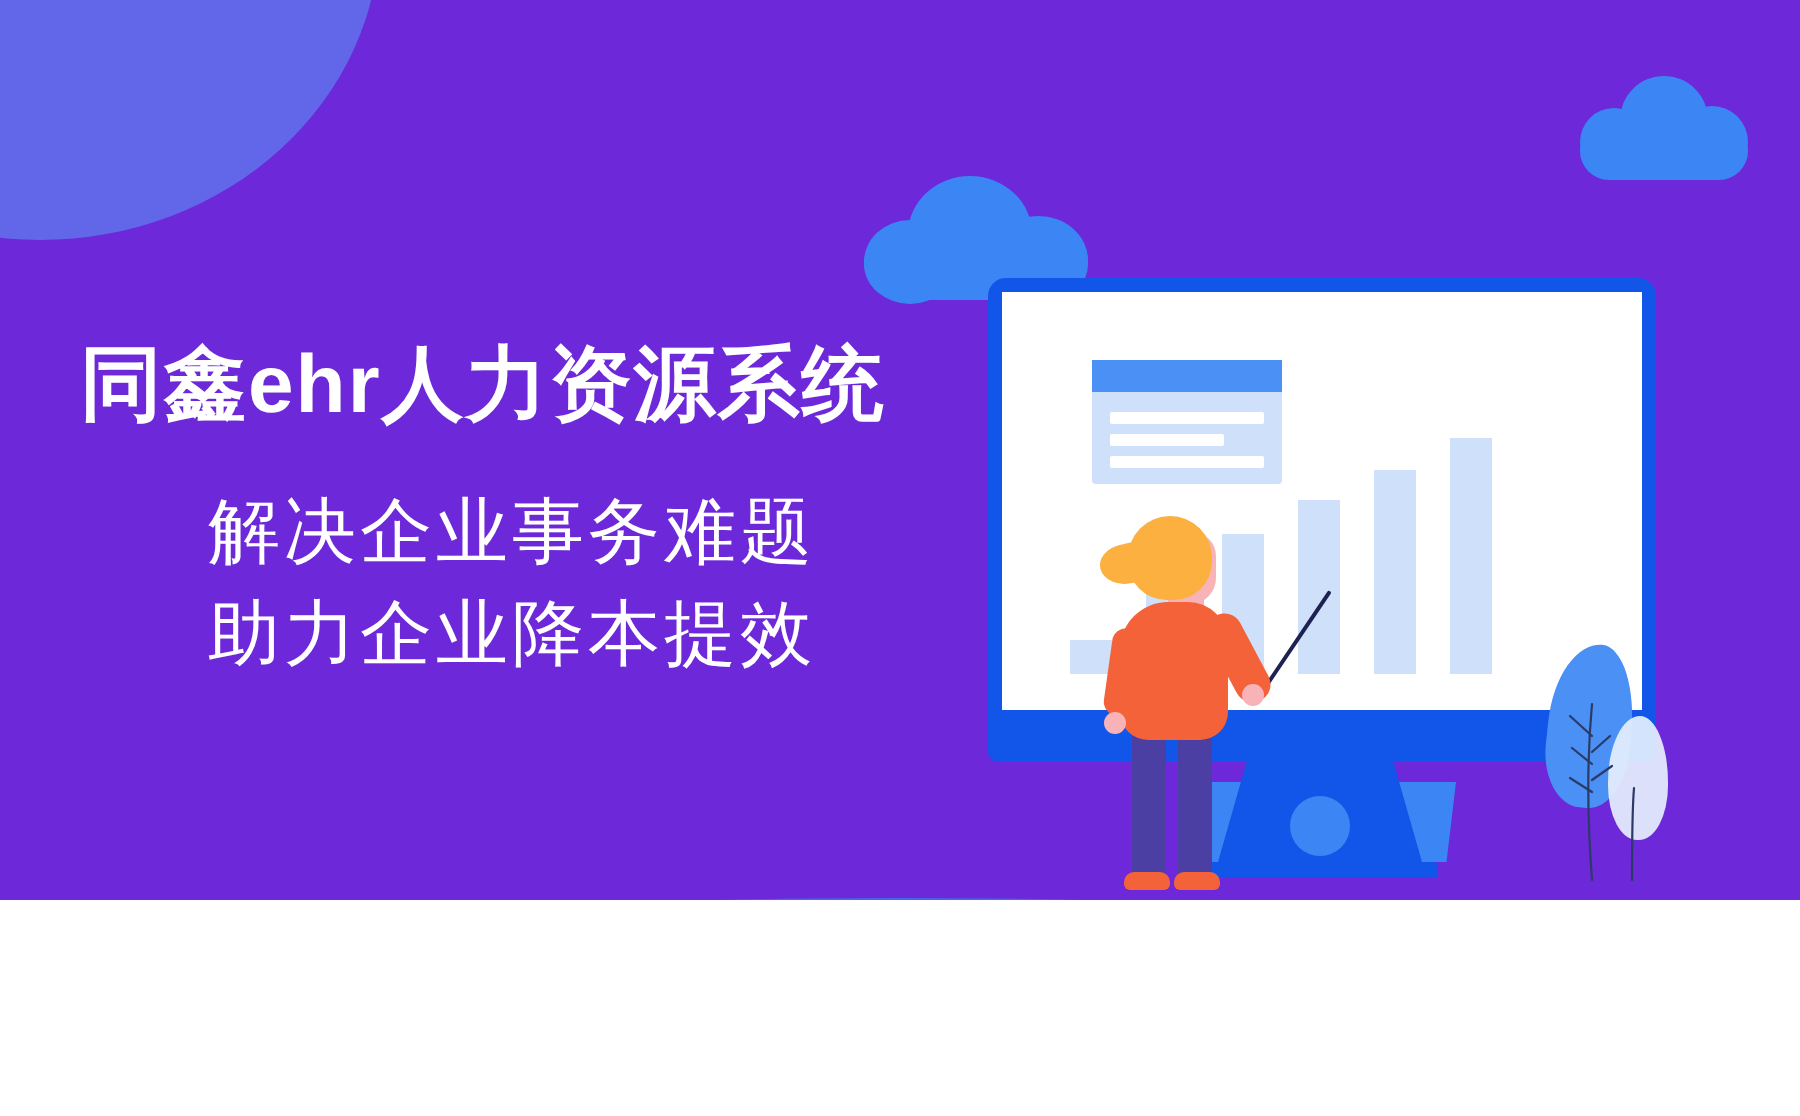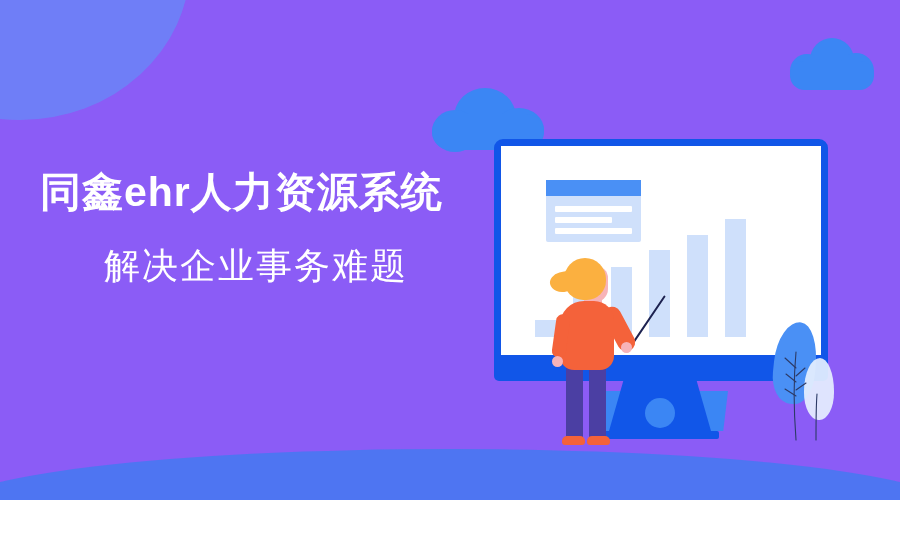--- a/index.html
+++ b/index.html
@@ -7,23 +7,23 @@
     padding: 0;
     background: #ffffff;
   }
   body {
     font-family: "Liberation Sans", "DejaVu Sans", sans-serif;
   }
 
   .banner {
     position: relative;
     width: 900px;
-    height: 500px;
+    height: 450px;
     overflow: hidden;
-    background: #8b5cf6;
+    background: #6d28d9;
   }
 
   
   .bg-blob-topleft {
     position: absolute;
     left: -150px;
     top: -190px;
     width: 340px;
     height: 310px;
     border-radius: 50%;
@@ -354,20 +354,21 @@
     <div class="c-lobe lobe-1"></div>
     <div class="c-lobe lobe-2"></div>
     <div class="c-lobe lobe-3"></div>
     <div class="c-body"></div>
   </div>
 
   <div class="copy">
     <div class="title">同鑫ehr人力资源系统</div>
     <div class="sub">
       <div class="sub-line">解决企业事务难题</div>
+      <div class="sub-line">助力企业降本提效</div>
     </div>
   </div>
 
   <div class="stand-wing-l"></div>
   <div class="stand-wing-r"></div>
   <div class="stand-neck"></div>
   <div class="stand-knob"></div>
   <div class="stand-base"></div>
 
   <div class="monitor">

